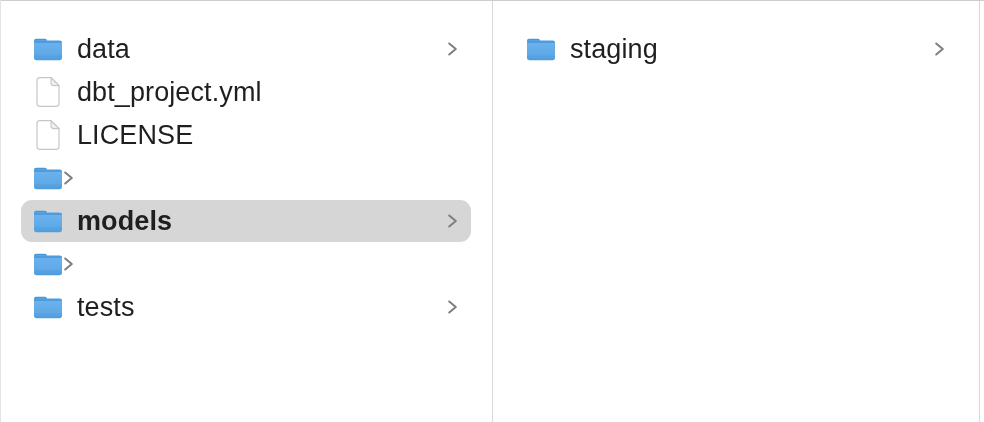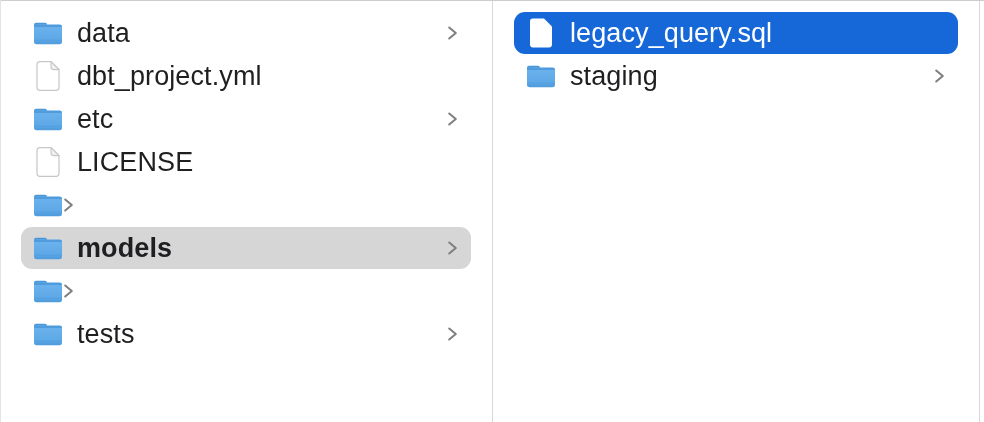--- a/index.html
+++ b/index.html
@@ -8,21 +8,21 @@
     overflow:hidden;font-family:"Liberation Sans","DejaVu Sans",sans-serif;
   }
   .topline{position:absolute;left:0;top:0;right:0;height:1px;background:var(--top-border);z-index:5;}
   .leftline{position:absolute;left:0;top:0;bottom:0;width:1px;background:var(--left-border);z-index:5;}
   .vdiv{position:absolute;top:0;bottom:0;width:1px;background:var(--divider);z-index:4;}
   .vdiv.d1{left:492px;}
   .vdiv.d2{left:979px;}
   .col{position:absolute;top:0;bottom:0;}
   .col1{left:0;width:492px;}
   .col2{left:493px;width:486px;}
-  .list{padding-top:11px;}
+  .list{padding-top:27px;}
   .row{
     height:42px;margin:1px 21px;border-radius:11px;
     display:flex;align-items:center;padding:0 12px;box-sizing:border-box;
   }
   .row.sel-gray{background:var(--selection-gray);font-weight:bold;}
   .row.sel-blue{background:var(--selection-blue);}
   .icon{width:30px;height:34px;display:flex;align-items:center;justify-content:center;flex:none;}
   .label{
     margin-left:14px;font-size:27px;letter-spacing:.1px;color:var(--text);
     flex:1 1 auto;white-space:nowrap;overflow:hidden;
@@ -75,39 +75,20 @@
       <div class="row">
         <span class="icon">
           <svg width="26" height="32" viewBox="0 0 26 32">
               <path d="M2 4.4 Q2 1.6 4.8 1.6 L16 1.6 L24 9.6 L24 27.6 Q24 30.4 21.2 30.4 L4.8 30.4 Q2 30.4 2 27.6 Z" style="fill:var(--file-fill);stroke:var(--file-border)" stroke-width="1.2"></path>
               <path d="M16 1.6 L24 9.6 L18.6 9.6 Q16 9.6 16 7 Z" style="fill:var(--file-fold);stroke:var(--file-border)" stroke-width="1.1" stroke-linejoin="round"></path>
             </svg>
         </span>
         <span class="label">dbt_project.yml</span>
       </div>
 
-      <div class="row">
-        <span class="icon">
-          <svg width="30" height="25" viewBox="0 0 30 25">
-              <rect x="1" y="1.8" width="13" height="8" rx="2" style="fill:var(--folder-dark)"></rect>
-              <rect x="1" y="3.6" width="28" height="19.6" rx="2.4" fill="url(#fgrad)"></rect>
-              <g clip-path="url(#fclip)">
-                <rect x="1" y="3.6" width="28" height="2.4" style="fill:var(--folder-dark);opacity:.85"></rect>
-                <rect x="1" y="18.6" width="28" height="1.2" style="fill:var(--folder-dark);opacity:.45"></rect>
-                <rect x="1" y="20.6" width="28" height="2.6" style="fill:var(--folder-dark);opacity:.55"></rect>
-              </g>
-            </svg>
-        </span>
-        <span class="label">etc</span>
-        <span class="chev">
-          <svg width="11" height="16" viewBox="0 0 11 16">
-              <path d="M2.2 2.5 L8.8 8 L2.2 13.5" fill="none" style="stroke:var(--chevron)" stroke-width="2" stroke-linecap="round" stroke-linejoin="round"></path>
-            </svg>
-        </span>
-      </div>
 
       <div class="row">
         <span class="icon">
           <svg width="26" height="32" viewBox="0 0 26 32">
               <path d="M2 4.4 Q2 1.6 4.8 1.6 L16 1.6 L24 9.6 L24 27.6 Q24 30.4 21.2 30.4 L4.8 30.4 Q2 30.4 2 27.6 Z" style="fill:var(--file-fill);stroke:var(--file-border)" stroke-width="1.2"></path>
               <path d="M16 1.6 L24 9.6 L18.6 9.6 Q16 9.6 16 7 Z" style="fill:var(--file-fold);stroke:var(--file-border)" stroke-width="1.1" stroke-linejoin="round"></path>
             </svg>
         </span>
         <span class="label">LICENSE</span>
       </div>
@@ -192,28 +173,20 @@
       </div>
 
     </div>
   </div>
 
   <div class="vdiv d1"></div>
 
   <div class="col col2">
     <div class="list">
 
-      <div class="row sel-blue">
-        <span class="icon">
-          <svg width="26" height="32" viewBox="0 0 26 32">
-              <path d="M2 4.4 Q2 1.6 4.8 1.6 L16 1.6 L24 9.6 L24 27.6 Q24 30.4 21.2 30.4 L4.8 30.4 Q2 30.4 2 27.6 Z" style="fill:var(--file-fill)"></path>
-            </svg>
-        </span>
-        <span class="label">legacy_query.sql</span>
-      </div>
 
 
       <div class="row">
         <span class="icon">
           <svg width="30" height="25" viewBox="0 0 30 25">
               <rect x="1" y="1.8" width="13" height="8" rx="2" style="fill:var(--folder-dark)"></rect>
               <rect x="1" y="3.6" width="28" height="19.6" rx="2.4" fill="url(#fgrad)"></rect>
               <g clip-path="url(#fclip)">
                 <rect x="1" y="3.6" width="28" height="2.4" style="fill:var(--folder-dark);opacity:.85"></rect>
                 <rect x="1" y="18.6" width="28" height="1.2" style="fill:var(--folder-dark);opacity:.45"></rect>

